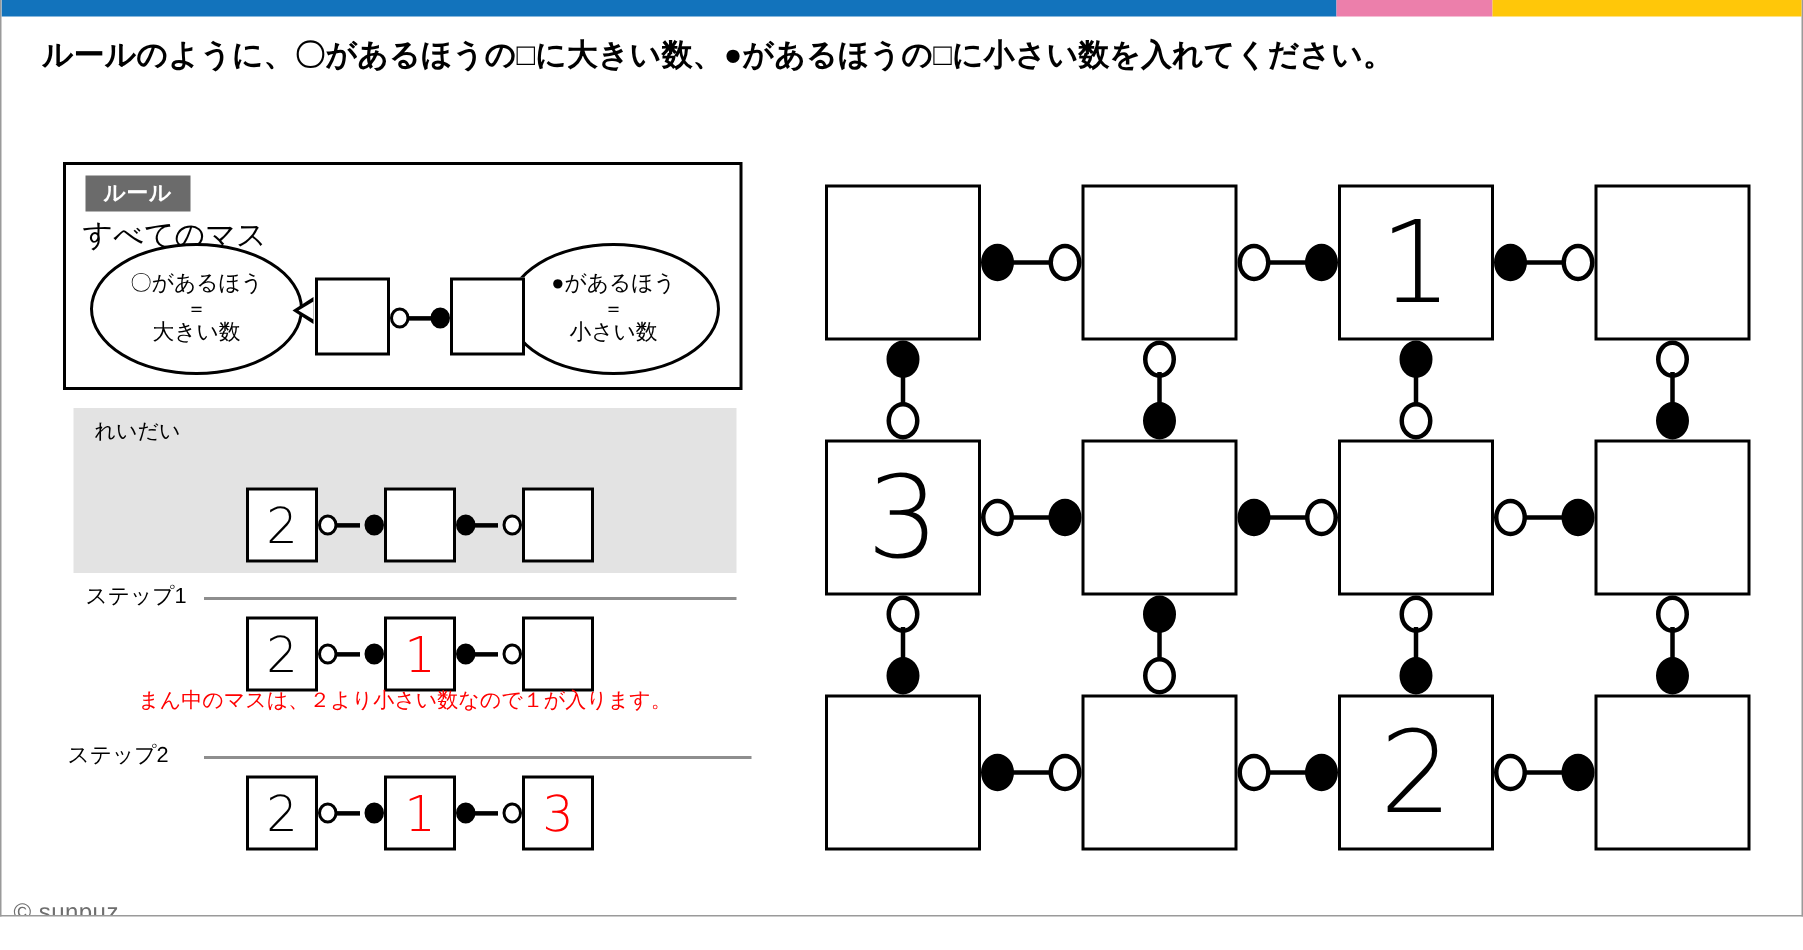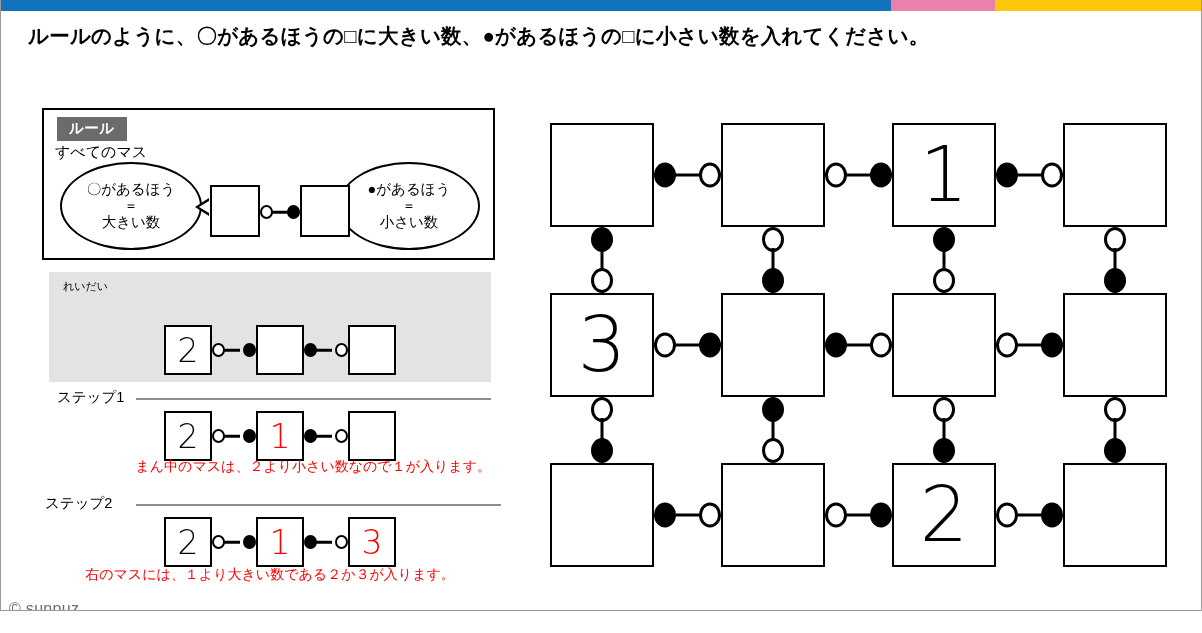--- a/index.html
+++ b/index.html
@@ -43,21 +43,21 @@
     border: 2.5px solid #000; background: #fff;
   }
   .rule-badge {
     position: absolute; left: 13px; top: 7px;
     background: #6b6b6b; color: #fff;
     font-size: 14.5px; font-weight: bold;
     padding: 2px 12px 3px 12px; letter-spacing: .5px;
   }
   .rule-sub {
     position: absolute; left: 11px; top: 33px;
-    font-size: 15px; color: #000;
+    font-size: 20px; color: #000;
   }
   .bubble {
     position: absolute; top: 52px;
     width: 142px; height: 88px;
     border: 2px solid #000; border-radius: 50%;
     background: #fff;
     display: flex; flex-direction: column;
     align-items: center; justify-content: center;
     font-size: 14.5px; line-height: 1.18; color: #000;
   }
@@ -101,21 +101,21 @@
   .dotF { background: #000; border: 2.5px solid #000; }
   .p-left  { left: 0; }
   .p-right { right: 0; }
 
   
   .reidai {
     position: absolute; left: 48px; top: 272px;
     width: 442px; height: 110px;
     background: #e3e3e3;
   }
-  .reidai .t1 { position: absolute; left: 14px; top: 7px;  font-size: 11px; }
+  .reidai .t1 { position: absolute; left: 14px; top: 7px;  font-size: 14px; }
   .reidai .t2 { position: absolute; left: 14px; top: 27px; font-size: 14.5px; }
 
   
   .step-label {
     position: absolute; font-size: 14.5px; color: #000;
   }
   .step-rule {
     position: absolute; height: 1.5px; background: #8e8e8e;
   }
   .caption {
@@ -242,40 +242,39 @@
       <div class="dotF p-right"></div>
     </div>
     <div class="cell ans">1</div>
     <div class="conn">
       <div class="dotF p-left"></div>
       <div class="lh"></div>
       <div class="dotO p-right"></div>
     </div>
     <div class="cell"></div>
   </div>
-  <div class="caption" style="left:48px; top:458px; width:442px;text-align:right;">まん中のマスは、２より小さい数なので１が入ります。</div>
+  <div class="caption" style="left:48px; top:458px; width:442px;">まん中のマスは、２より小さい数なので１が入ります。</div>
 
   <div class="step-label" style="left:44px; top:494px;">ステップ2</div>
   <div class="step-rule" style="left:135px; top:504px; width:365px;"></div>
   <div class="chain" style="left:163px; top:517px;">
     <div class="cell">2</div>
     <div class="conn">
       <div class="dotO p-left"></div>
       <div class="lh"></div>
       <div class="dotF p-right"></div>
     </div>
     <div class="cell ans">1</div>
     <div class="conn">
       <div class="dotF p-left"></div>
       <div class="lh"></div>
       <div class="dotO p-right"></div>
     </div>
     <div class="cell ans">3</div>
   </div>
-  <div class="caption" style="left:48px; top:566px; width:442px;">右のマスには、１より大きい数である２か３が入ります。</div>
 
   <div class="grid">
 
     <div class="gcell" style="left:0px;   top:0px;"></div>
     <div class="gcell" style="left:171px; top:0px;"></div>
     <div class="gcell" style="left:342px; top:0px;">1</div>
     <div class="gcell" style="left:513px; top:0px;"></div>
 
     <div class="gcell" style="left:0px;   top:170px;">3</div>
     <div class="gcell" style="left:171px; top:170px;"></div>

